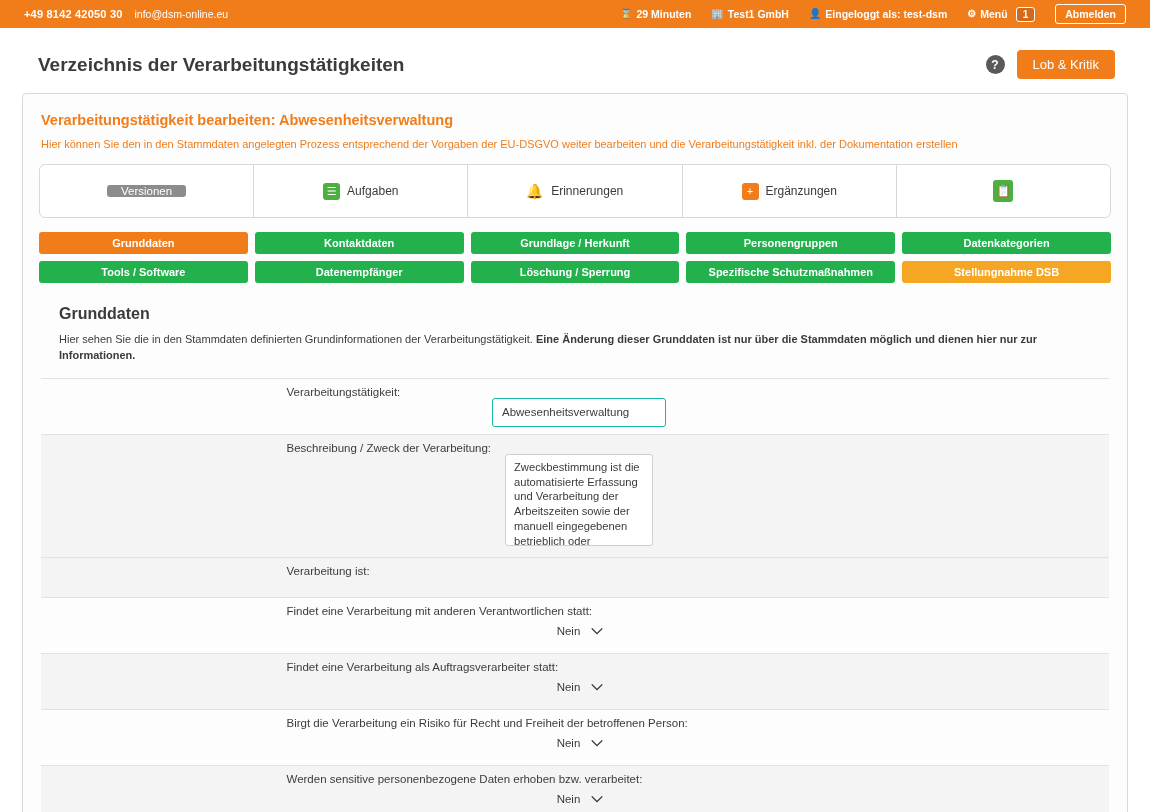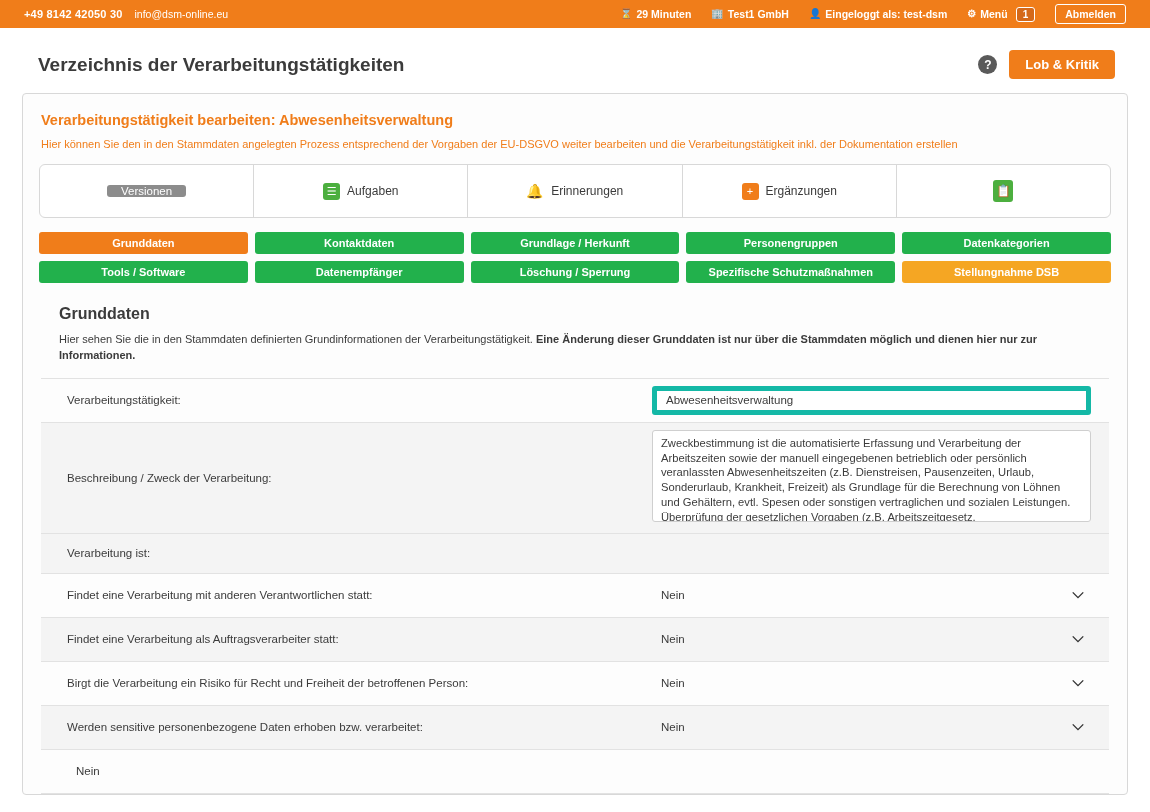--- a/index.html
+++ b/index.html
@@ -84,21 +84,21 @@
     justify-content: center;
     margin-right: 12px;
     cursor: pointer;
   }
   .lob-btn {
     background: #f07d1a;
     color: #ffffff;
     border: none;
     border-radius: 4px;
     font-size: 13px;
-    font-weight: bold;
+    font-weight: normal;
     padding: 7px 16px;
     cursor: pointer;
     font-family: "Liberation Sans", sans-serif;
   }
 
   
   .panel {
     margin: 0 22px;
     border: 1px solid #d8d8d8;
     border-radius: 4px;
@@ -219,33 +219,34 @@
   
   .form {
     border-top: 1px solid #e2e2e2;
   }
   .frow {
     display: flex;
     align-items: center;
     border-bottom: 1px solid #e2e2e2;
     padding: 7px 18px 7px 26px;
     min-height: 40px;
+    flex-direction: column;
   }
   .frow.alt { background: #f4f4f4; }
   .flabel {
     width: 585px;
     font-size: 11.5px;
     color: #3b3b3b;
     padding-right: 12px;
   }
   .fctl { flex: 1; position: relative; }
   .txtinput {
     width: 100%;
     height: 29px;
-    border: 5px solid #14b8a6;
+    border: 1px solid #14b8a6;
     border-radius: 3px;
     background: #ffffff;
     font-size: 11.5px;
     color: #3b3b3b;
     padding: 0 9px;
     font-family: "Liberation Sans", sans-serif;
   }
   .txtarea {
     width: 100%;
     height: 92px;

